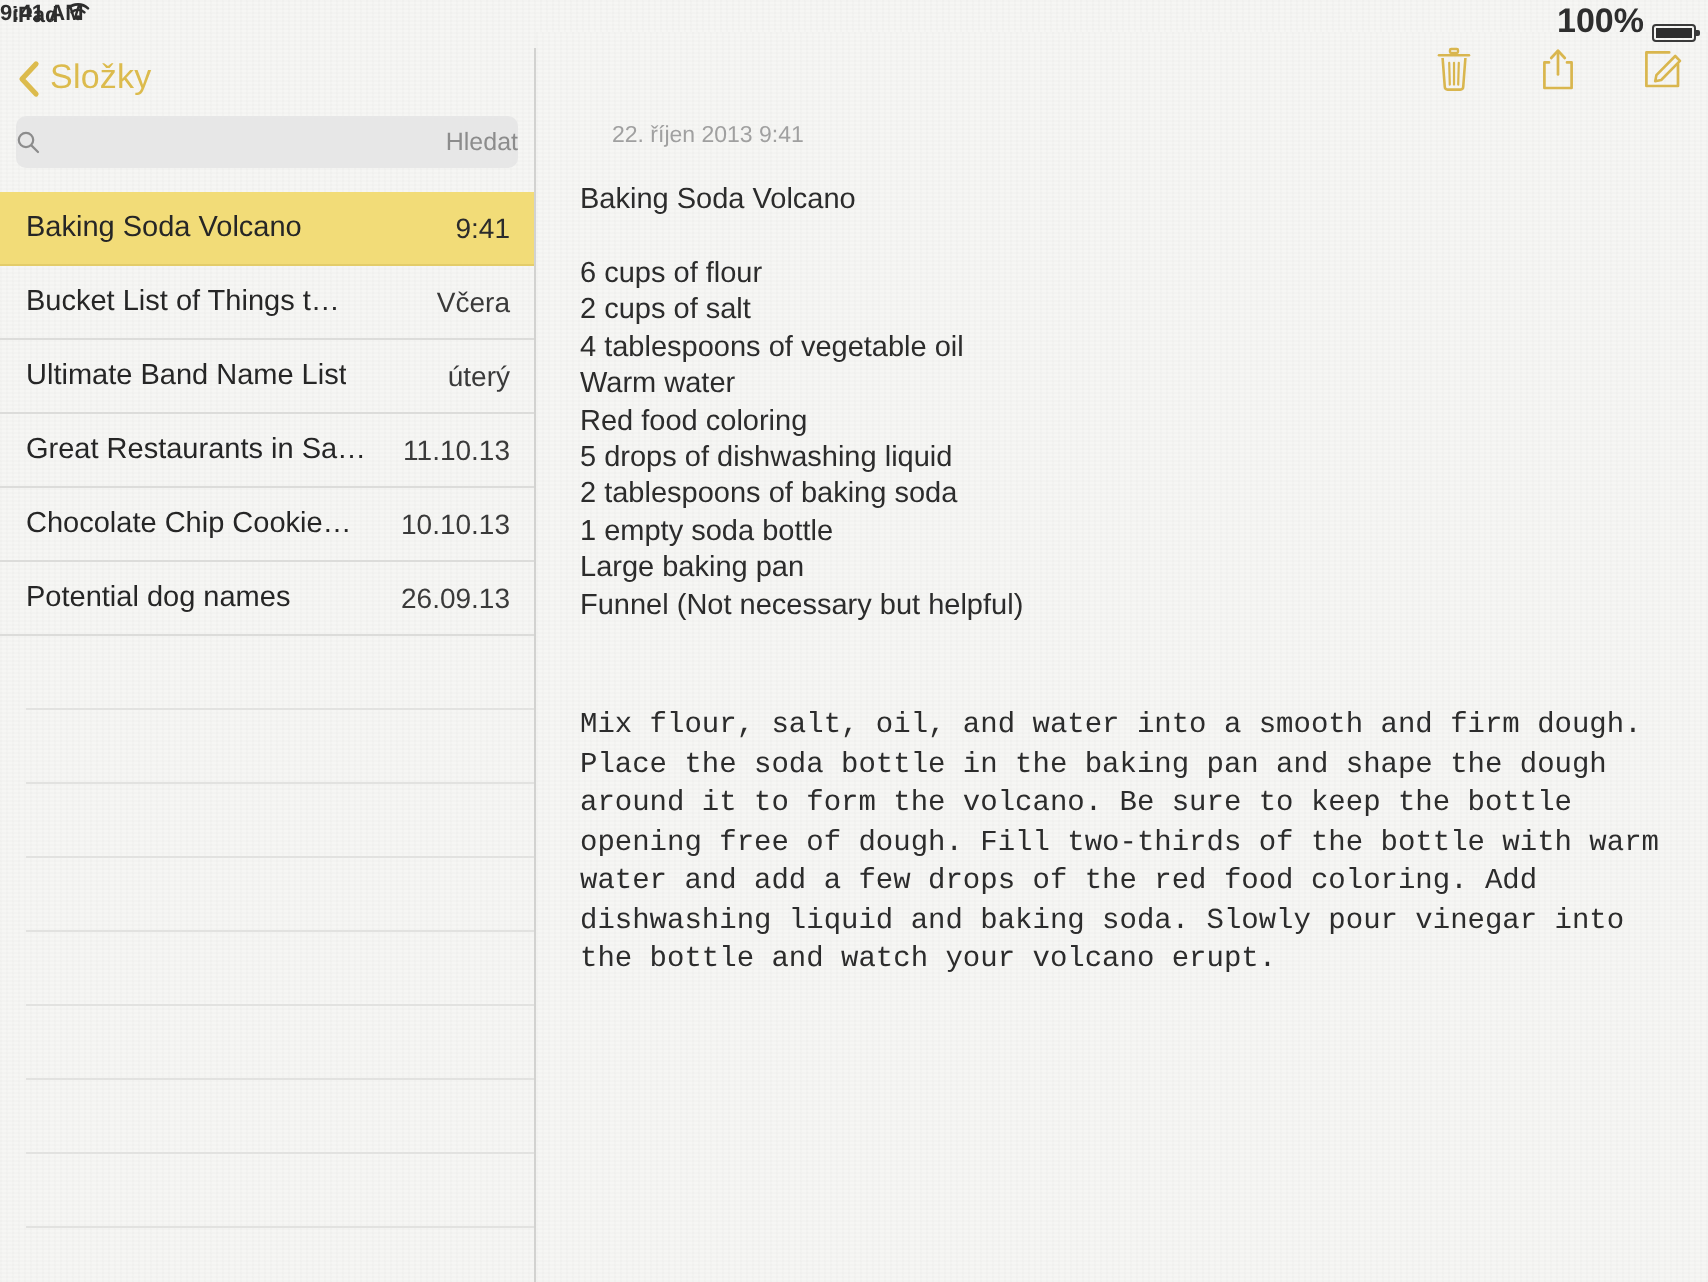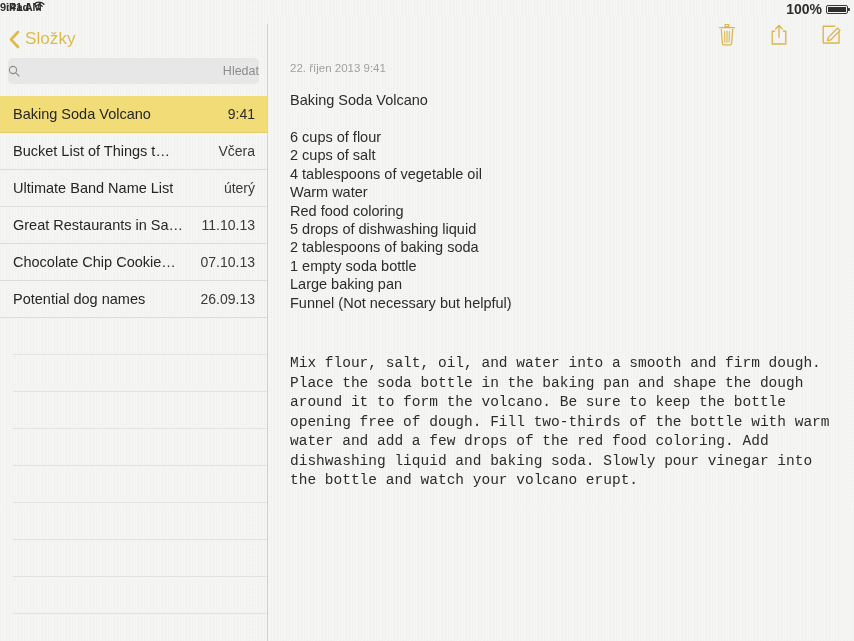--- a/index.html
+++ b/index.html
@@ -53,23 +53,23 @@
     left: 0; top: 1px;
     width: 854px;
     text-align: left;
     font-size: 11px;
     font-weight: 700;
   }
   #status-right {
     position: absolute;
     right: 6px; top: 1px;
     display: flex;
-    align-items: center;
+    align-items: flex-end;
     gap: 4px;
-    font-size: 14px;
+    font-size: 17px;
     font-weight: 600;
   }
   .battery-shell {
     width: 22px;
     height: 9px;
     border: 1px solid #3a3a3a;
     border-radius: 2px;
     position: relative;
     box-sizing: border-box;
     display: inline-block;
@@ -211,20 +211,21 @@
   }
   .tool-btn svg { display: block; }
 
   #note-body {
     padding: 6px 20px 0 22px;
   }
   #note-timestamp {
     font-size: 11.5px;
     color: #a0a0a0;
     margin-bottom: 18px;
+    margin-left: 16px;
   }
   #note-heading {
     font-size: 14.5px;
     color: #2c2c2c;
     margin-bottom: 20px;
   }
   #ingredients {
     margin-bottom: 0;
   }
   .ingredient-line {
@@ -303,21 +304,21 @@
         <div class="note-row">
           <span class="note-title">Ultimate Band Name List</span>
           <span class="note-date">úterý</span>
         </div>
         <div class="note-row">
           <span class="note-title">Great Restaurants in Sa…</span>
           <span class="note-date">11.10.13</span>
         </div>
         <div class="note-row">
           <span class="note-title">Chocolate Chip Cookie…</span>
-          <span class="note-date">07.10.13</span>
+          <span class="note-date">10.10.13</span>
         </div>
         <div class="note-row">
           <span class="note-title">Potential dog names</span>
           <span class="note-date">26.09.13</span>
         </div>
         <div class="empty-row"></div>
         <div class="empty-row"></div>
         <div class="empty-row"></div>
         <div class="empty-row"></div>
         <div class="empty-row"></div>

